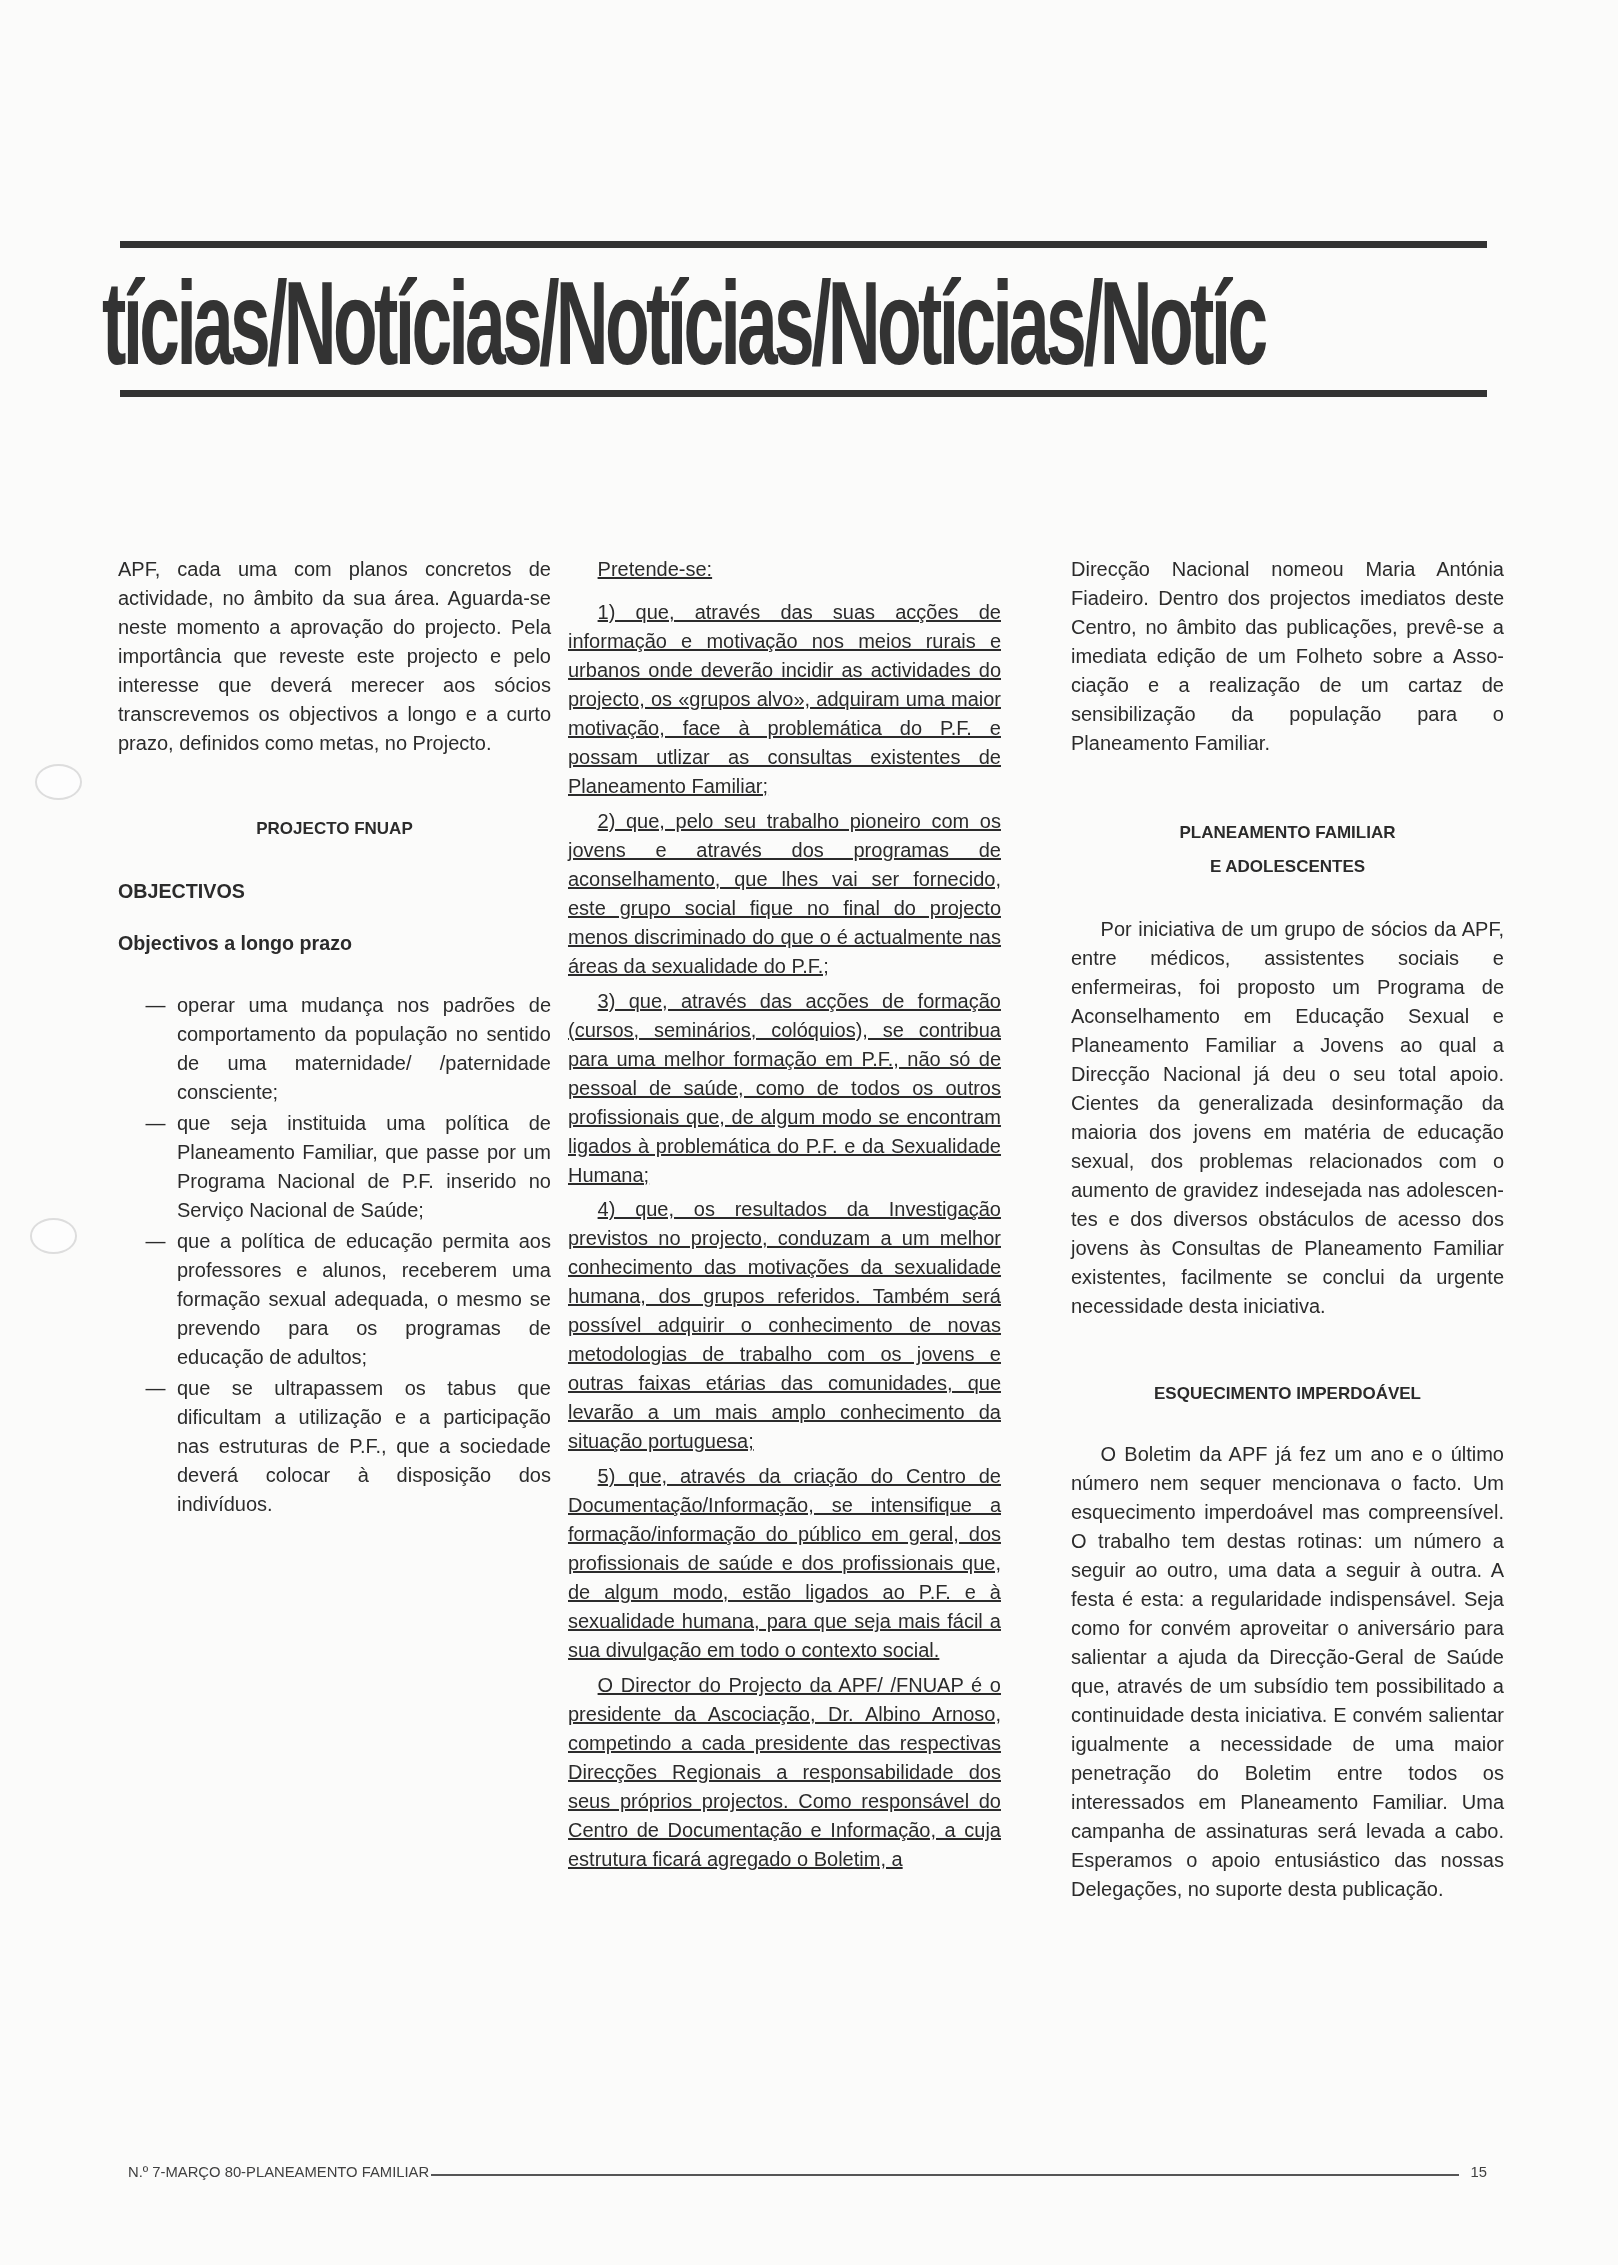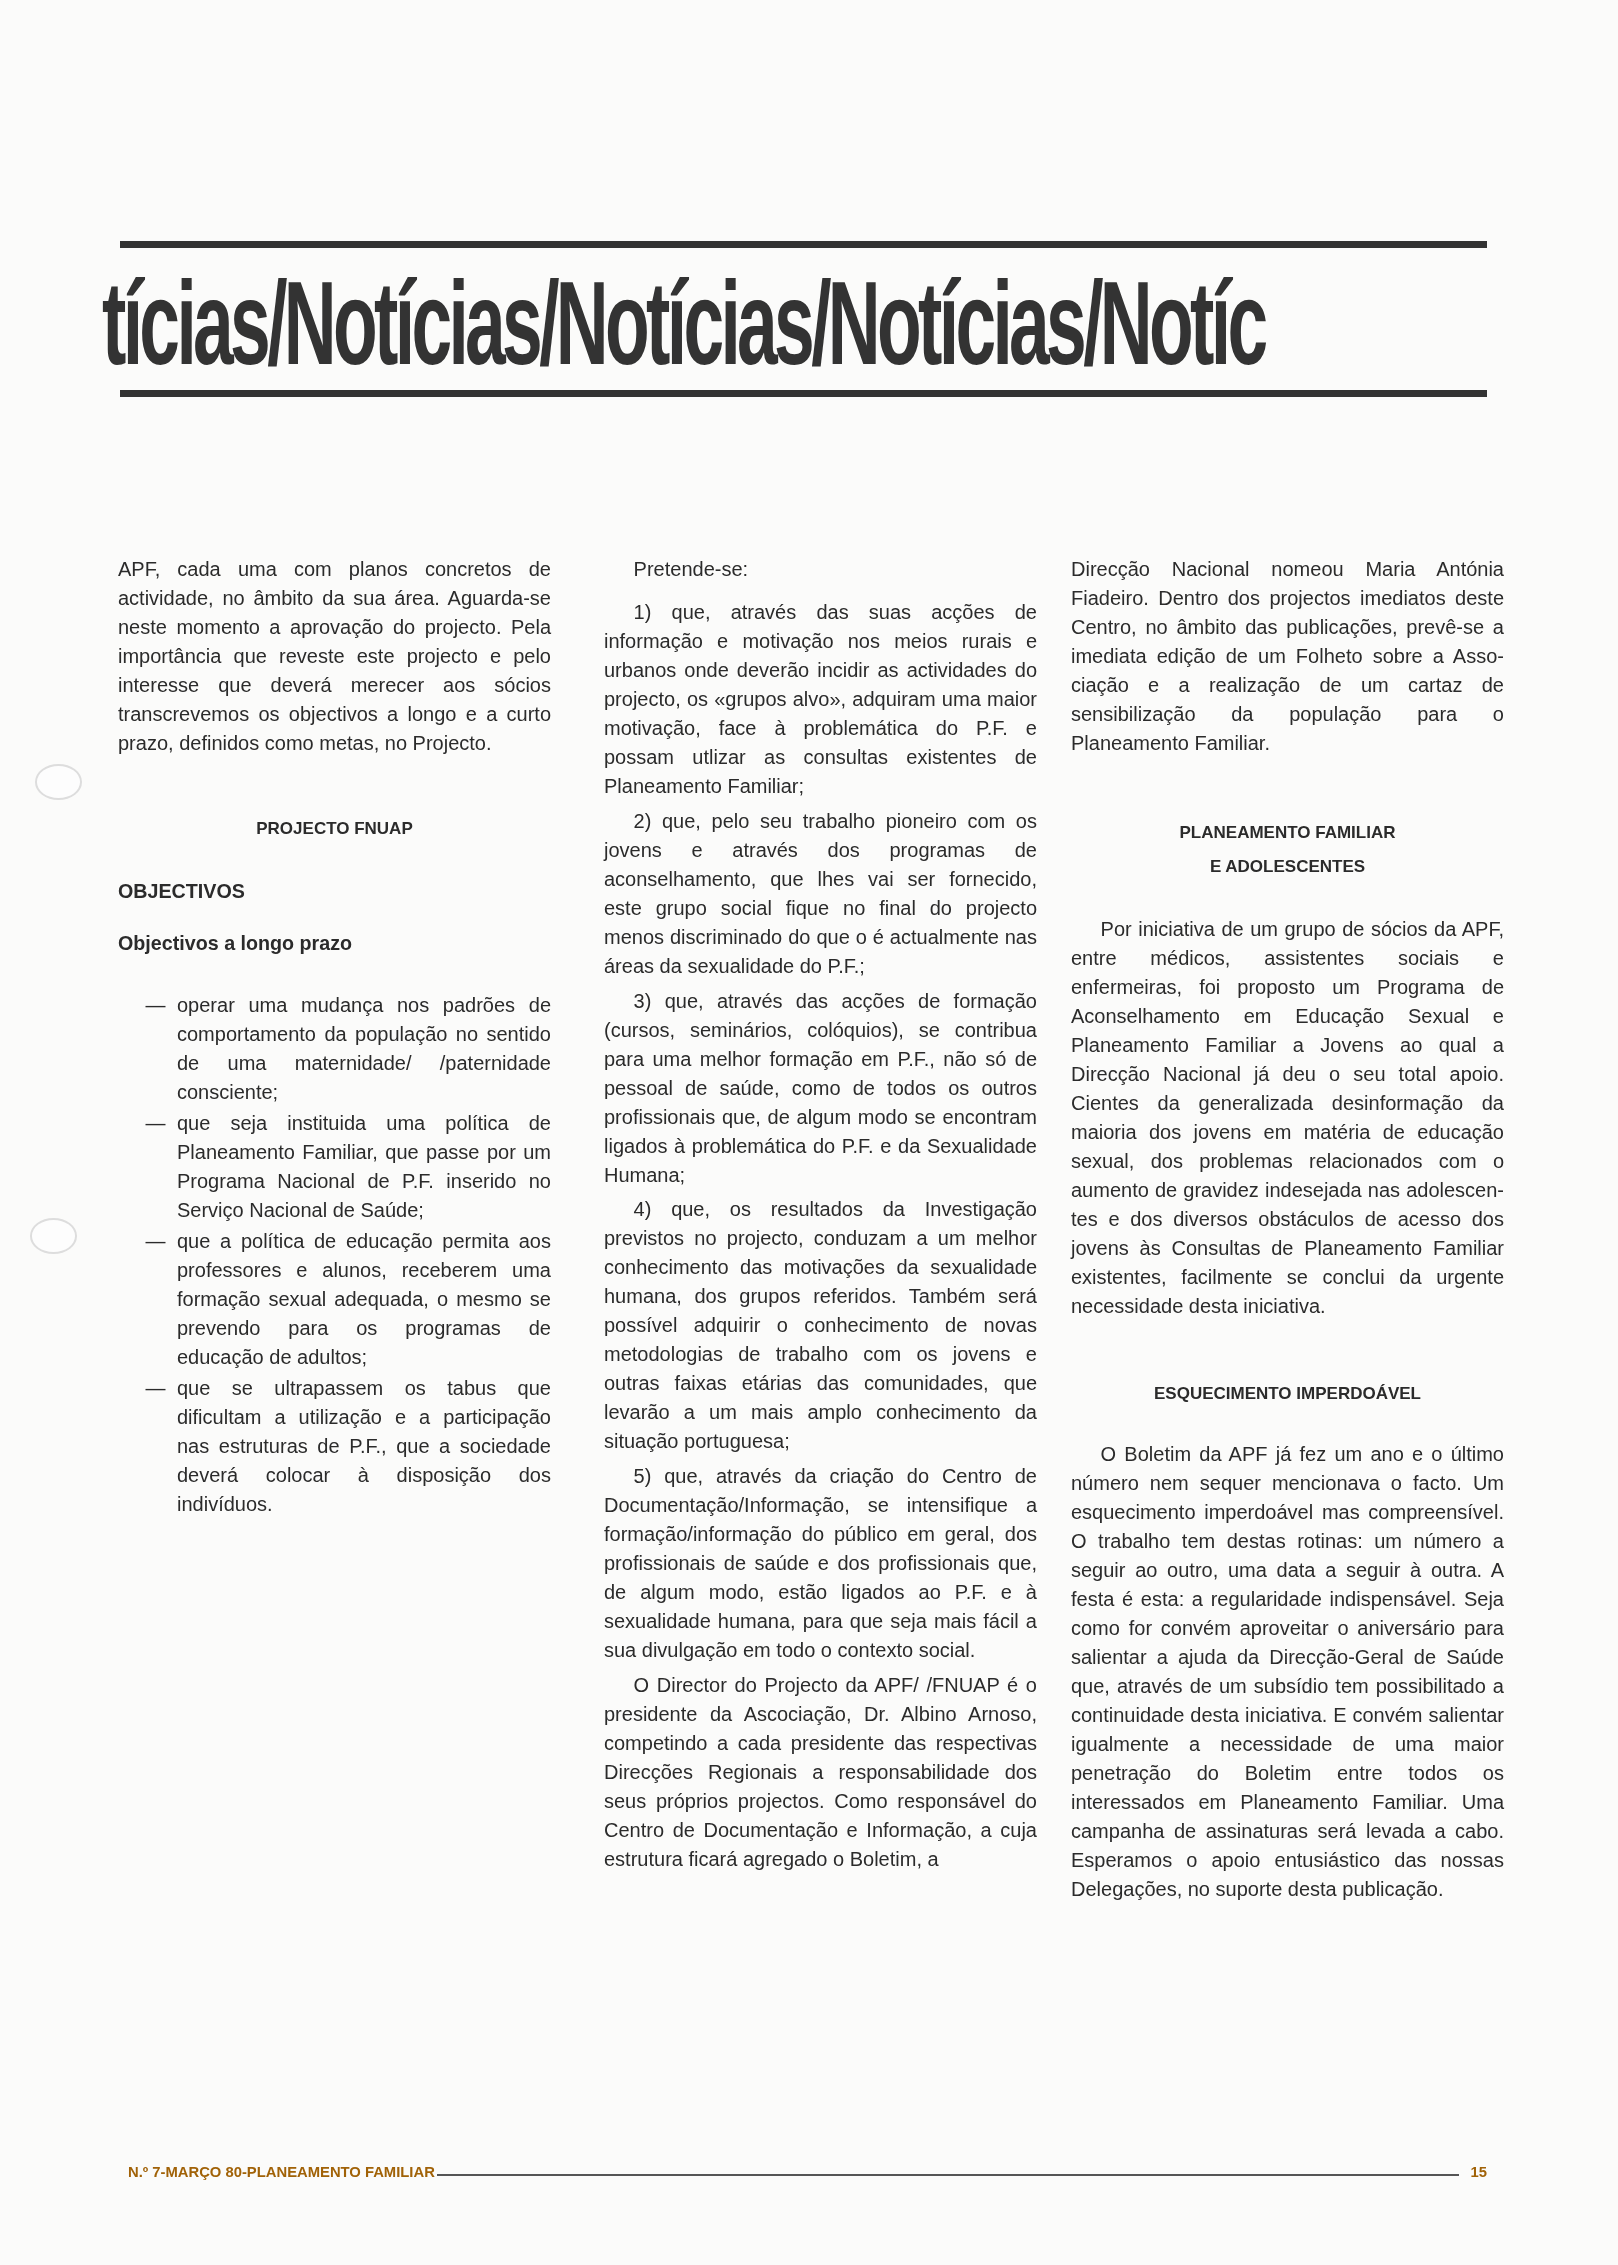--- a/index.html
+++ b/index.html
@@ -21,32 +21,32 @@
     font-size: 118px; line-height: 118px; color: #333;
     letter-spacing: -5.9px;
     transform: scaleX(0.62); transform-origin: left top;
   }
   .col {
     position: absolute; top: 555px; width: 433px;
     font-size: 20px; line-height: 29px; text-align: justify;
     hyphens: manual;
   }
   .col.c1 { left: 118px; }
-  .col.c2 { left: 604px; }
+  .col.c2 { left: 568px; text-decoration: underline; }
   .col.c3 { left: 1071px; }
   .col p { margin: 0 0 5.9px 0; }
   .col p.ind { text-indent: 29.6px; }
   .h-center { font-weight: bold; text-align: center; font-size: 17px; line-height: 28.6px; margin: 0; }
   .h-left { font-weight: bold; font-size: 19.7px; line-height: 28.6px; margin: 0; }
   ul.dash { list-style: none; margin: 13.8px 0 0 0; padding: 0; }
   ul.dash li { position: relative; padding-left: 59px; margin-bottom: 2px; text-align: justify; }
   ul.dash li::before { content: "\2014"; position: absolute; left: 27.6px; top: 0; }
   .footer {
     position: absolute; top: 2164px; left: 128px; width: 1359px;
-    display: flex; align-items: flex-end; font-size: 14.8px; font-weight: bold; color: #a16207;
+    display: flex; align-items: flex-end; font-size: 14.8px; font-weight: normal; color: #404040;
   }
   .footer .line { flex: 1; border-bottom: 2px solid #555; margin: 0 11.8px 3.9px 2px; height: 1px; }
   .hole {
     position: absolute; width: 43px; height: 31.5px; border: 2px solid #ddd; border-radius: 50%;
     background: #fdfdfd;
   }
 </style>
 </head>
 <body>
 

